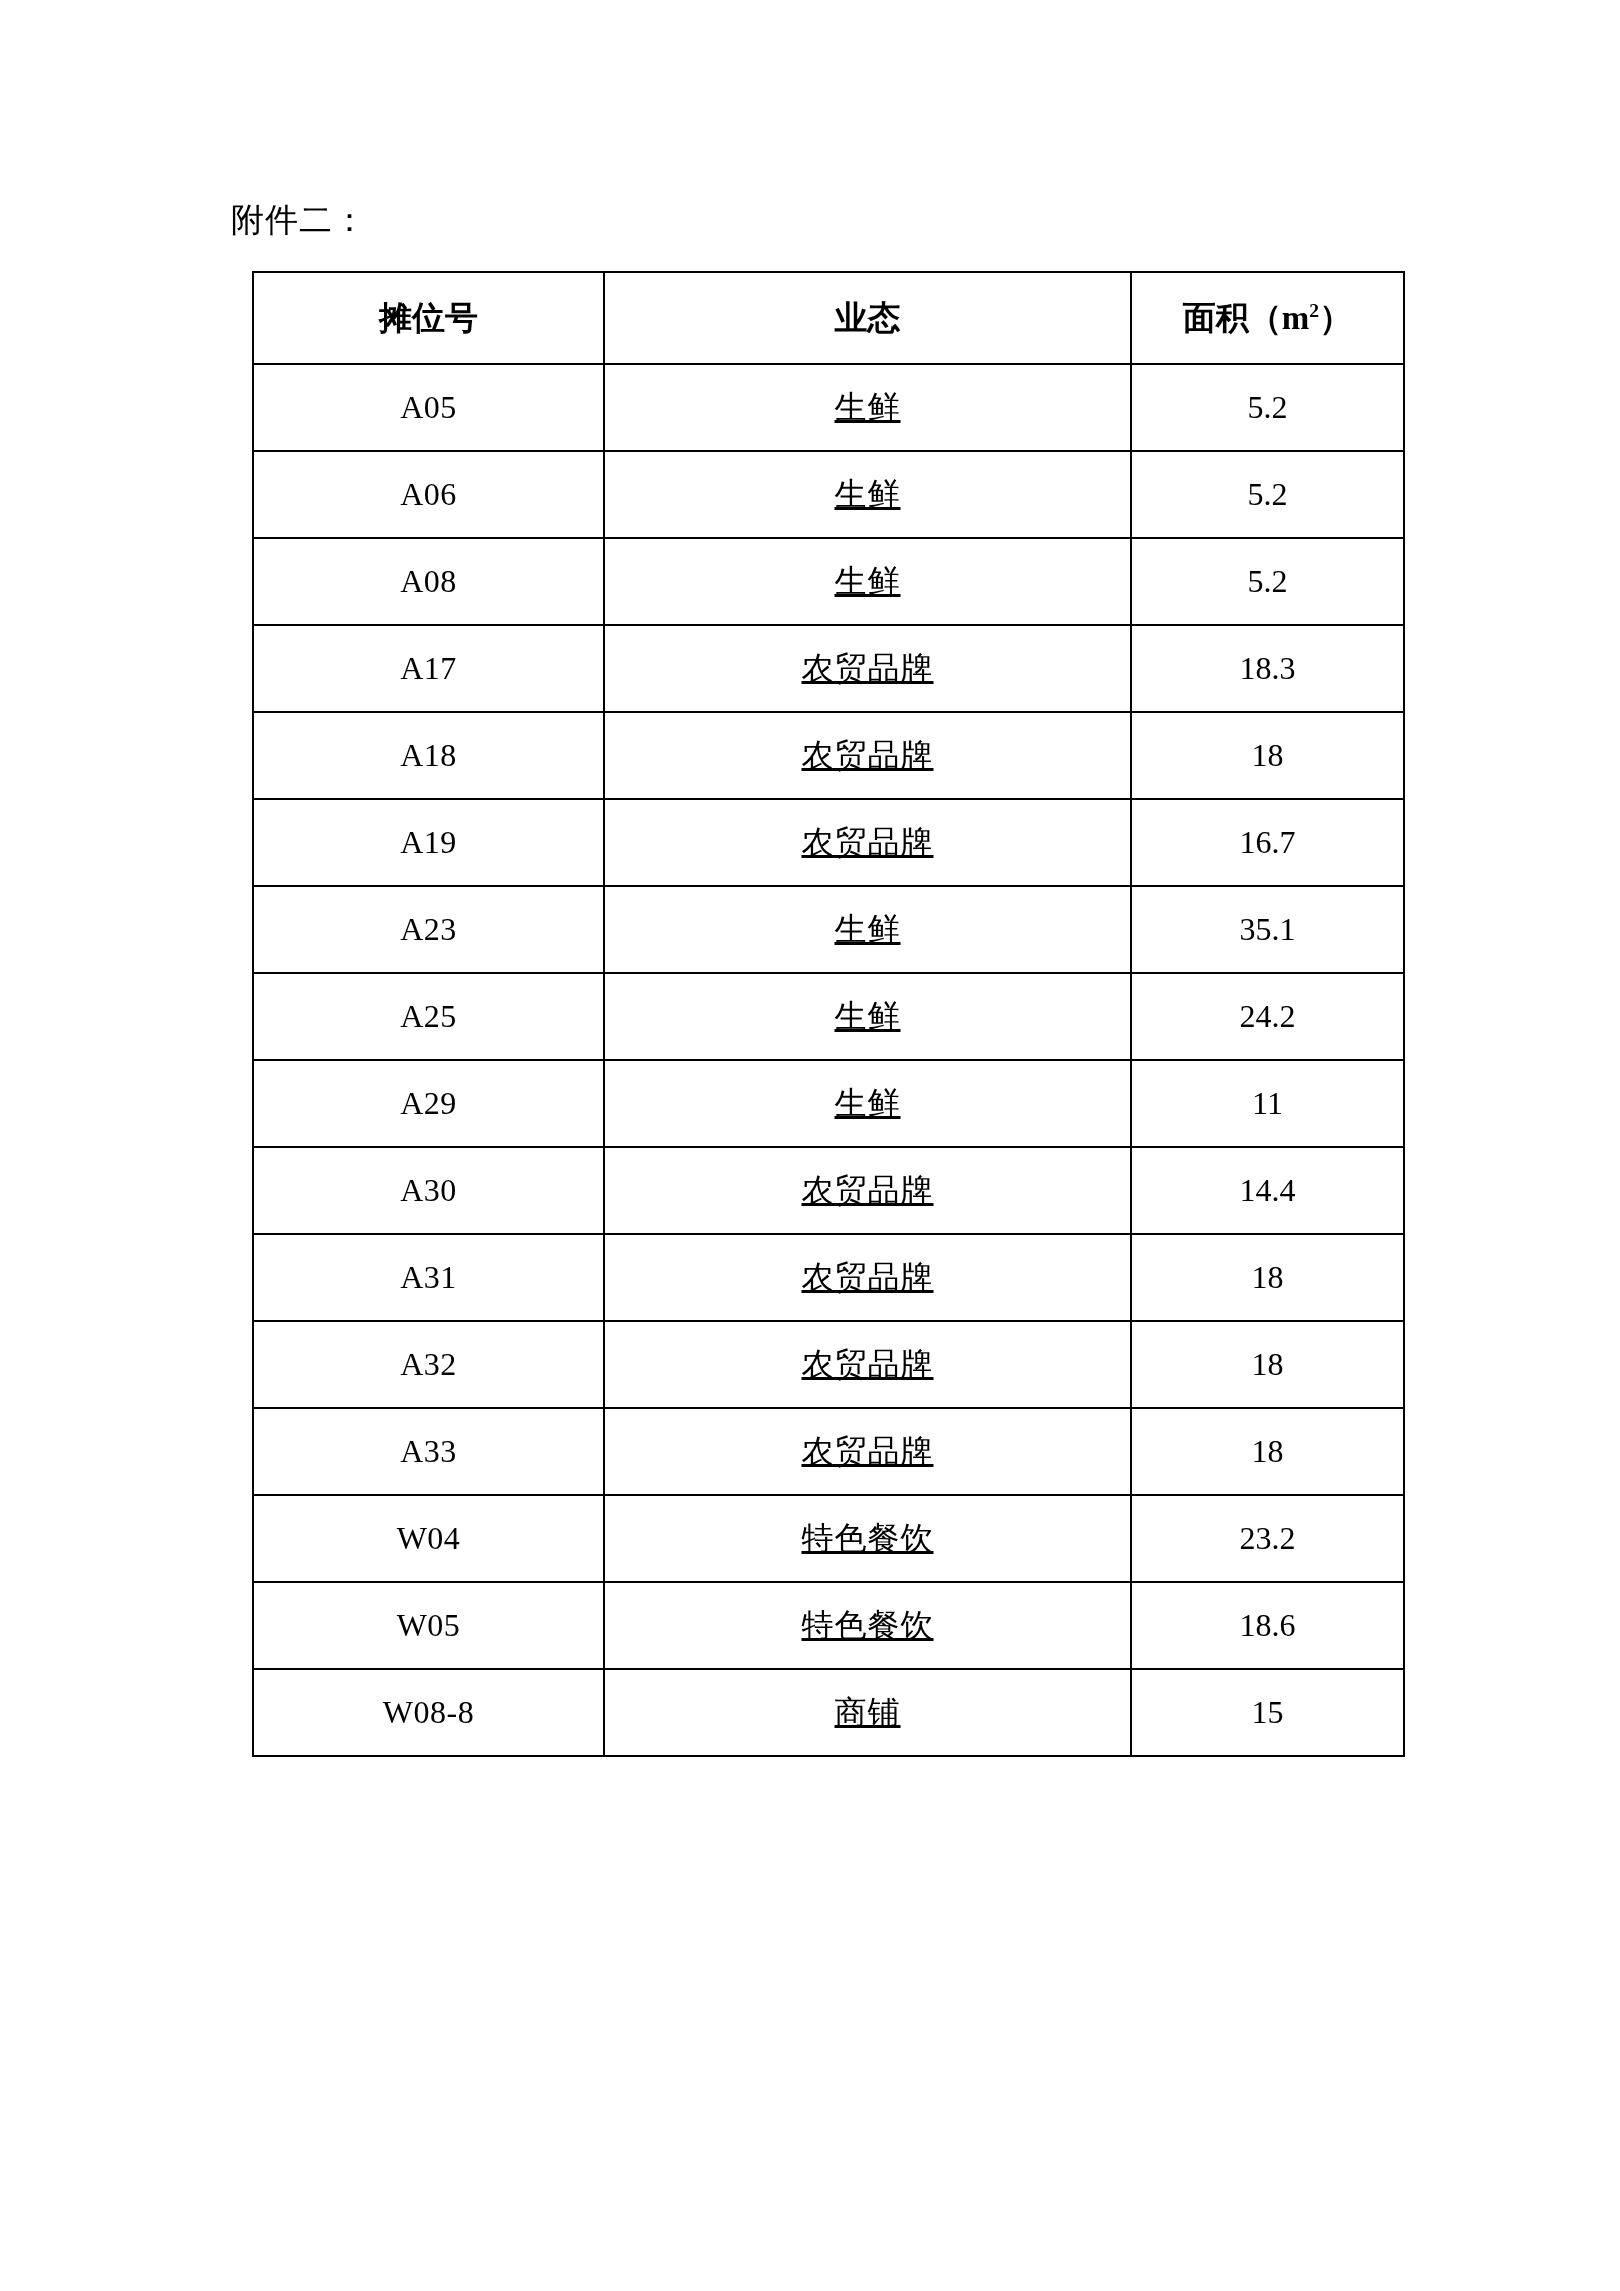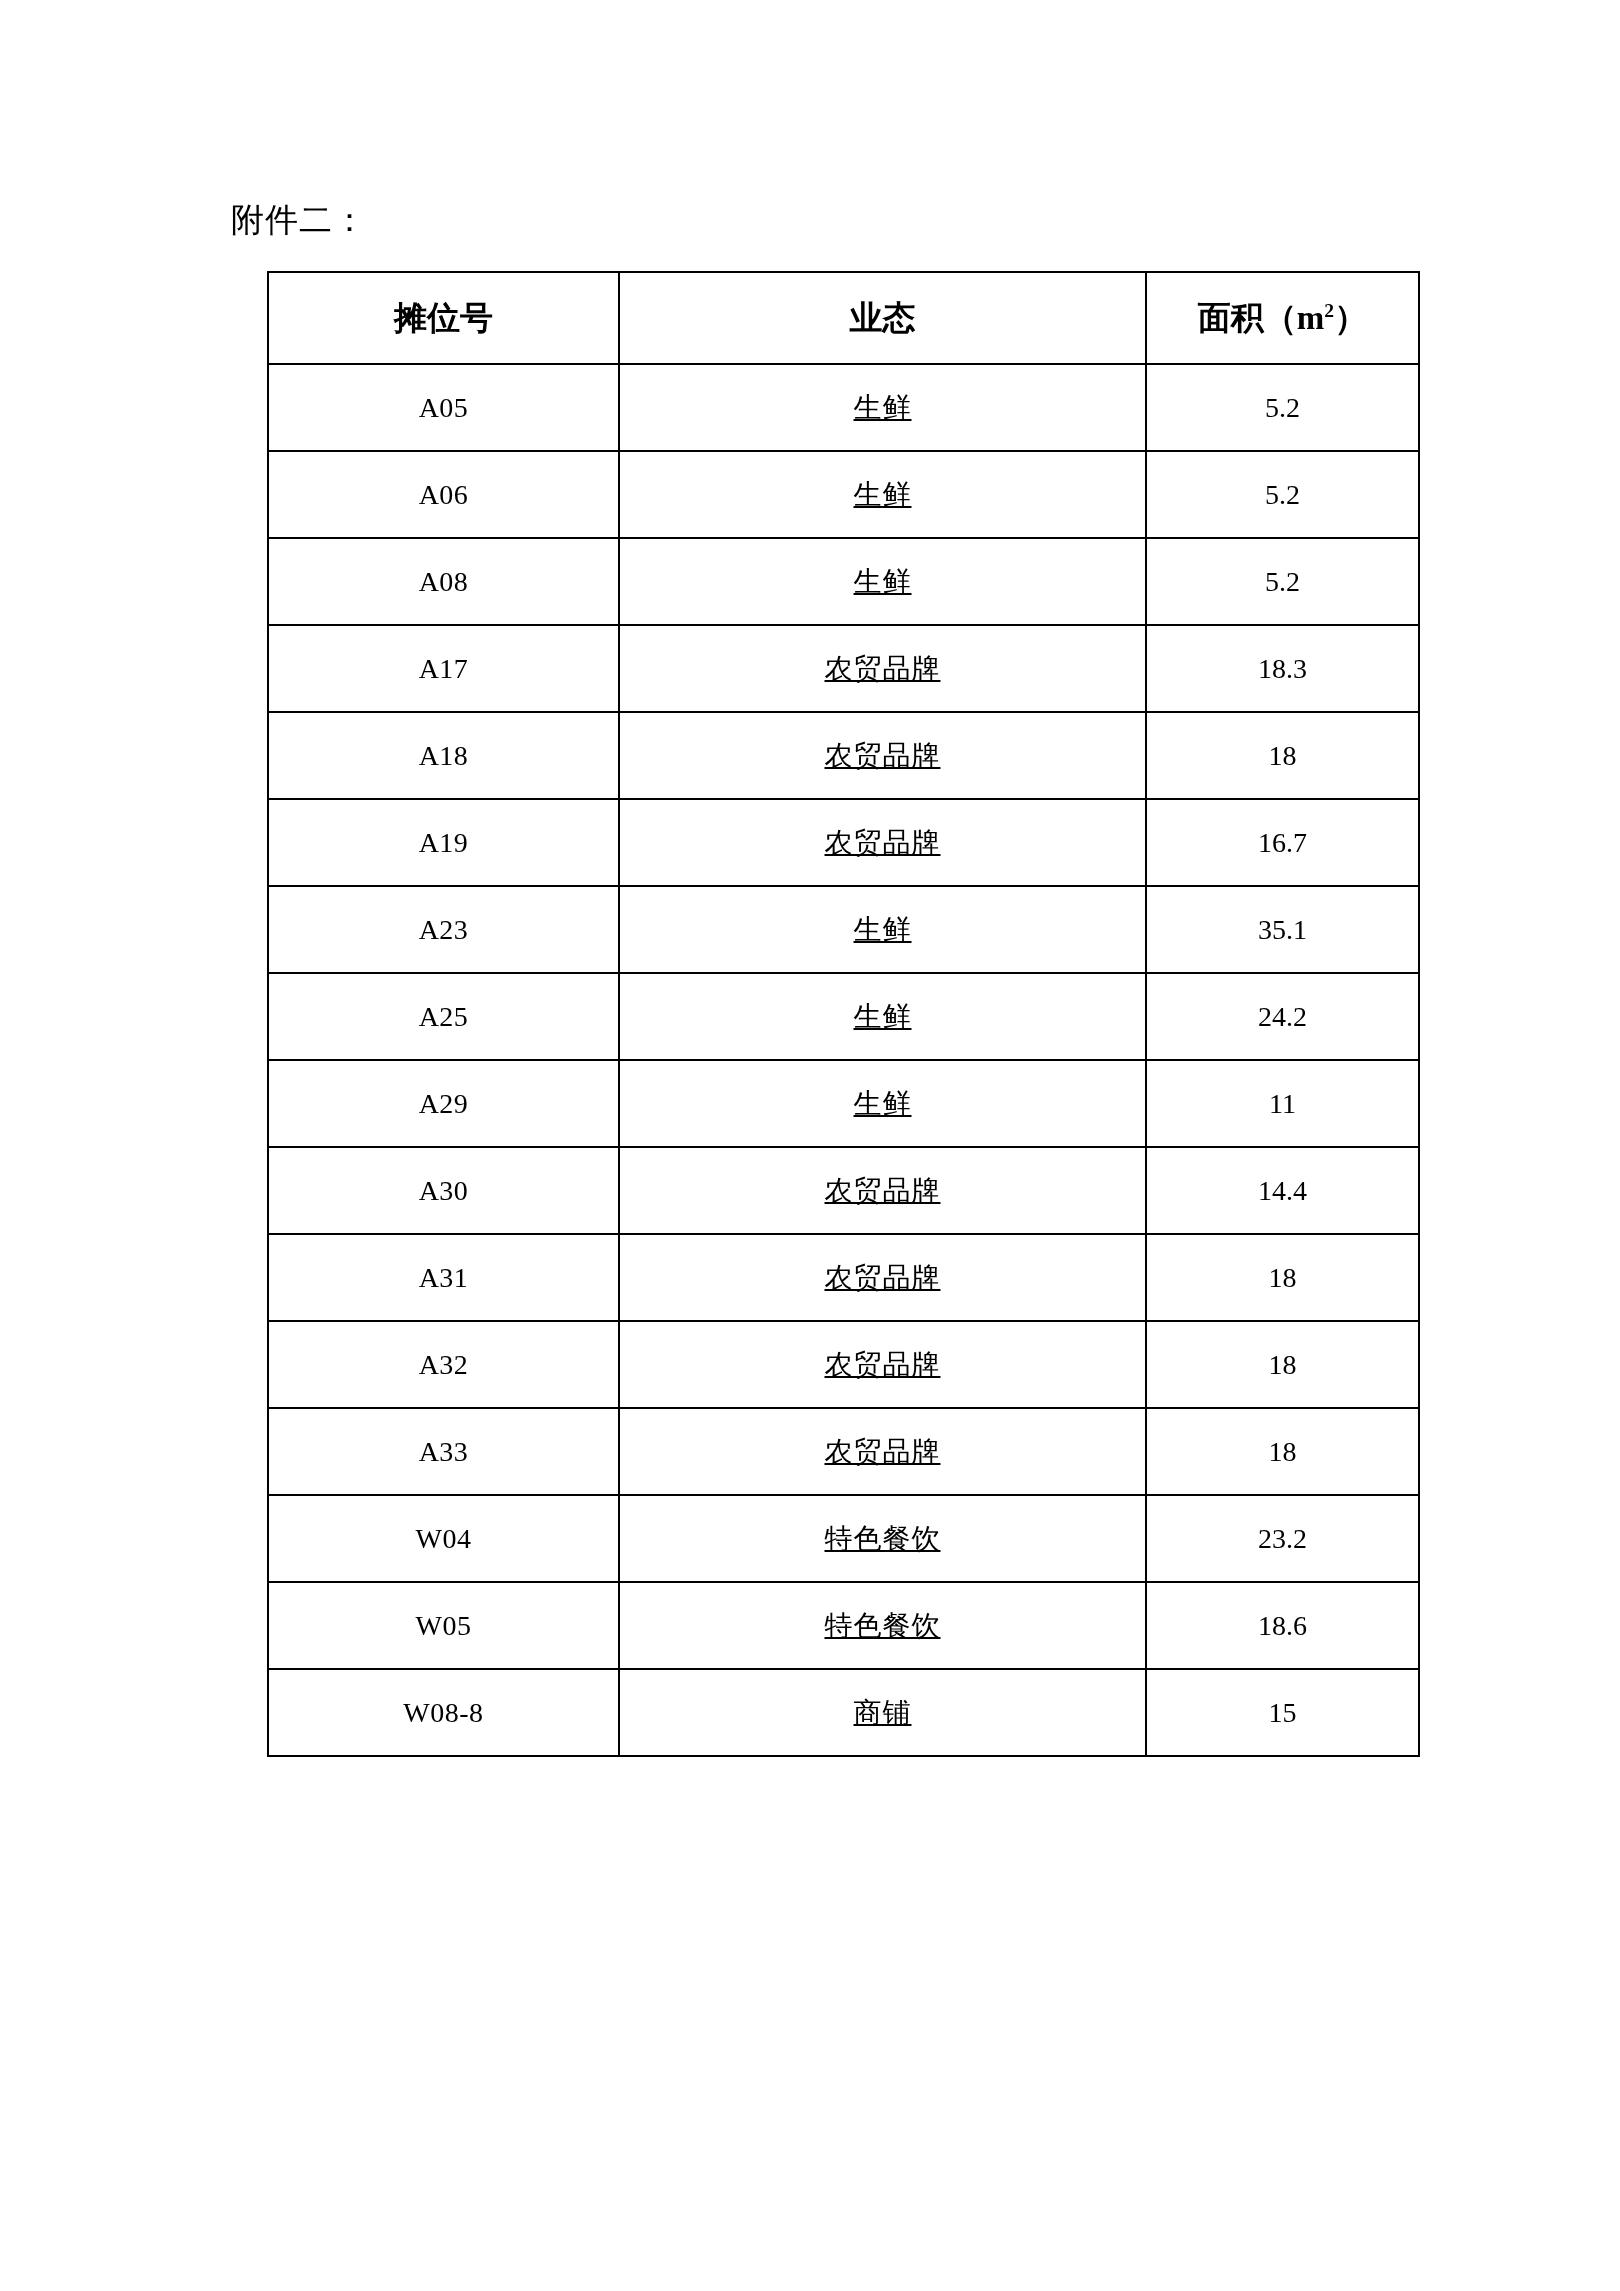--- a/index.html
+++ b/index.html
@@ -29,41 +29,41 @@
     left: 231px;
     top: 201px;
     font-size: 33px;
     line-height: 1.2;
     letter-spacing: 1px;
     font-family: "Liberation Serif", "DejaVu Serif", serif;
     white-space: nowrap;
   }
   .table-wrap {
     position: absolute;
-    left: 247px;
+    left: 232px;
     top: 271px;
     width: 928px;
     padding-left: 20px;
   }
   table.stalls {
     border-collapse: collapse;
     width: 1152px;
     table-layout: fixed;
   }
   table.stalls col.c1 { width: 351px; }
   table.stalls col.c2 { width: 527px; }
   table.stalls col.c3 { width: 273px; }
 
   table.stalls th, table.stalls td {
     border: 2px solid #000000;
     text-align: center;
     vertical-align: middle;
     height: 85px;
     padding: 0;
-    font-size: 28px;
+    font-size: 32px;
     font-family: "Liberation Serif", "DejaVu Serif", serif;
   }
   table.stalls thead th {
     font-weight: bold;
     font-size: 33px;
     height: 90px;
   }
   .unit-sup {
     font-size: 19.6px;
     vertical-align: super;

